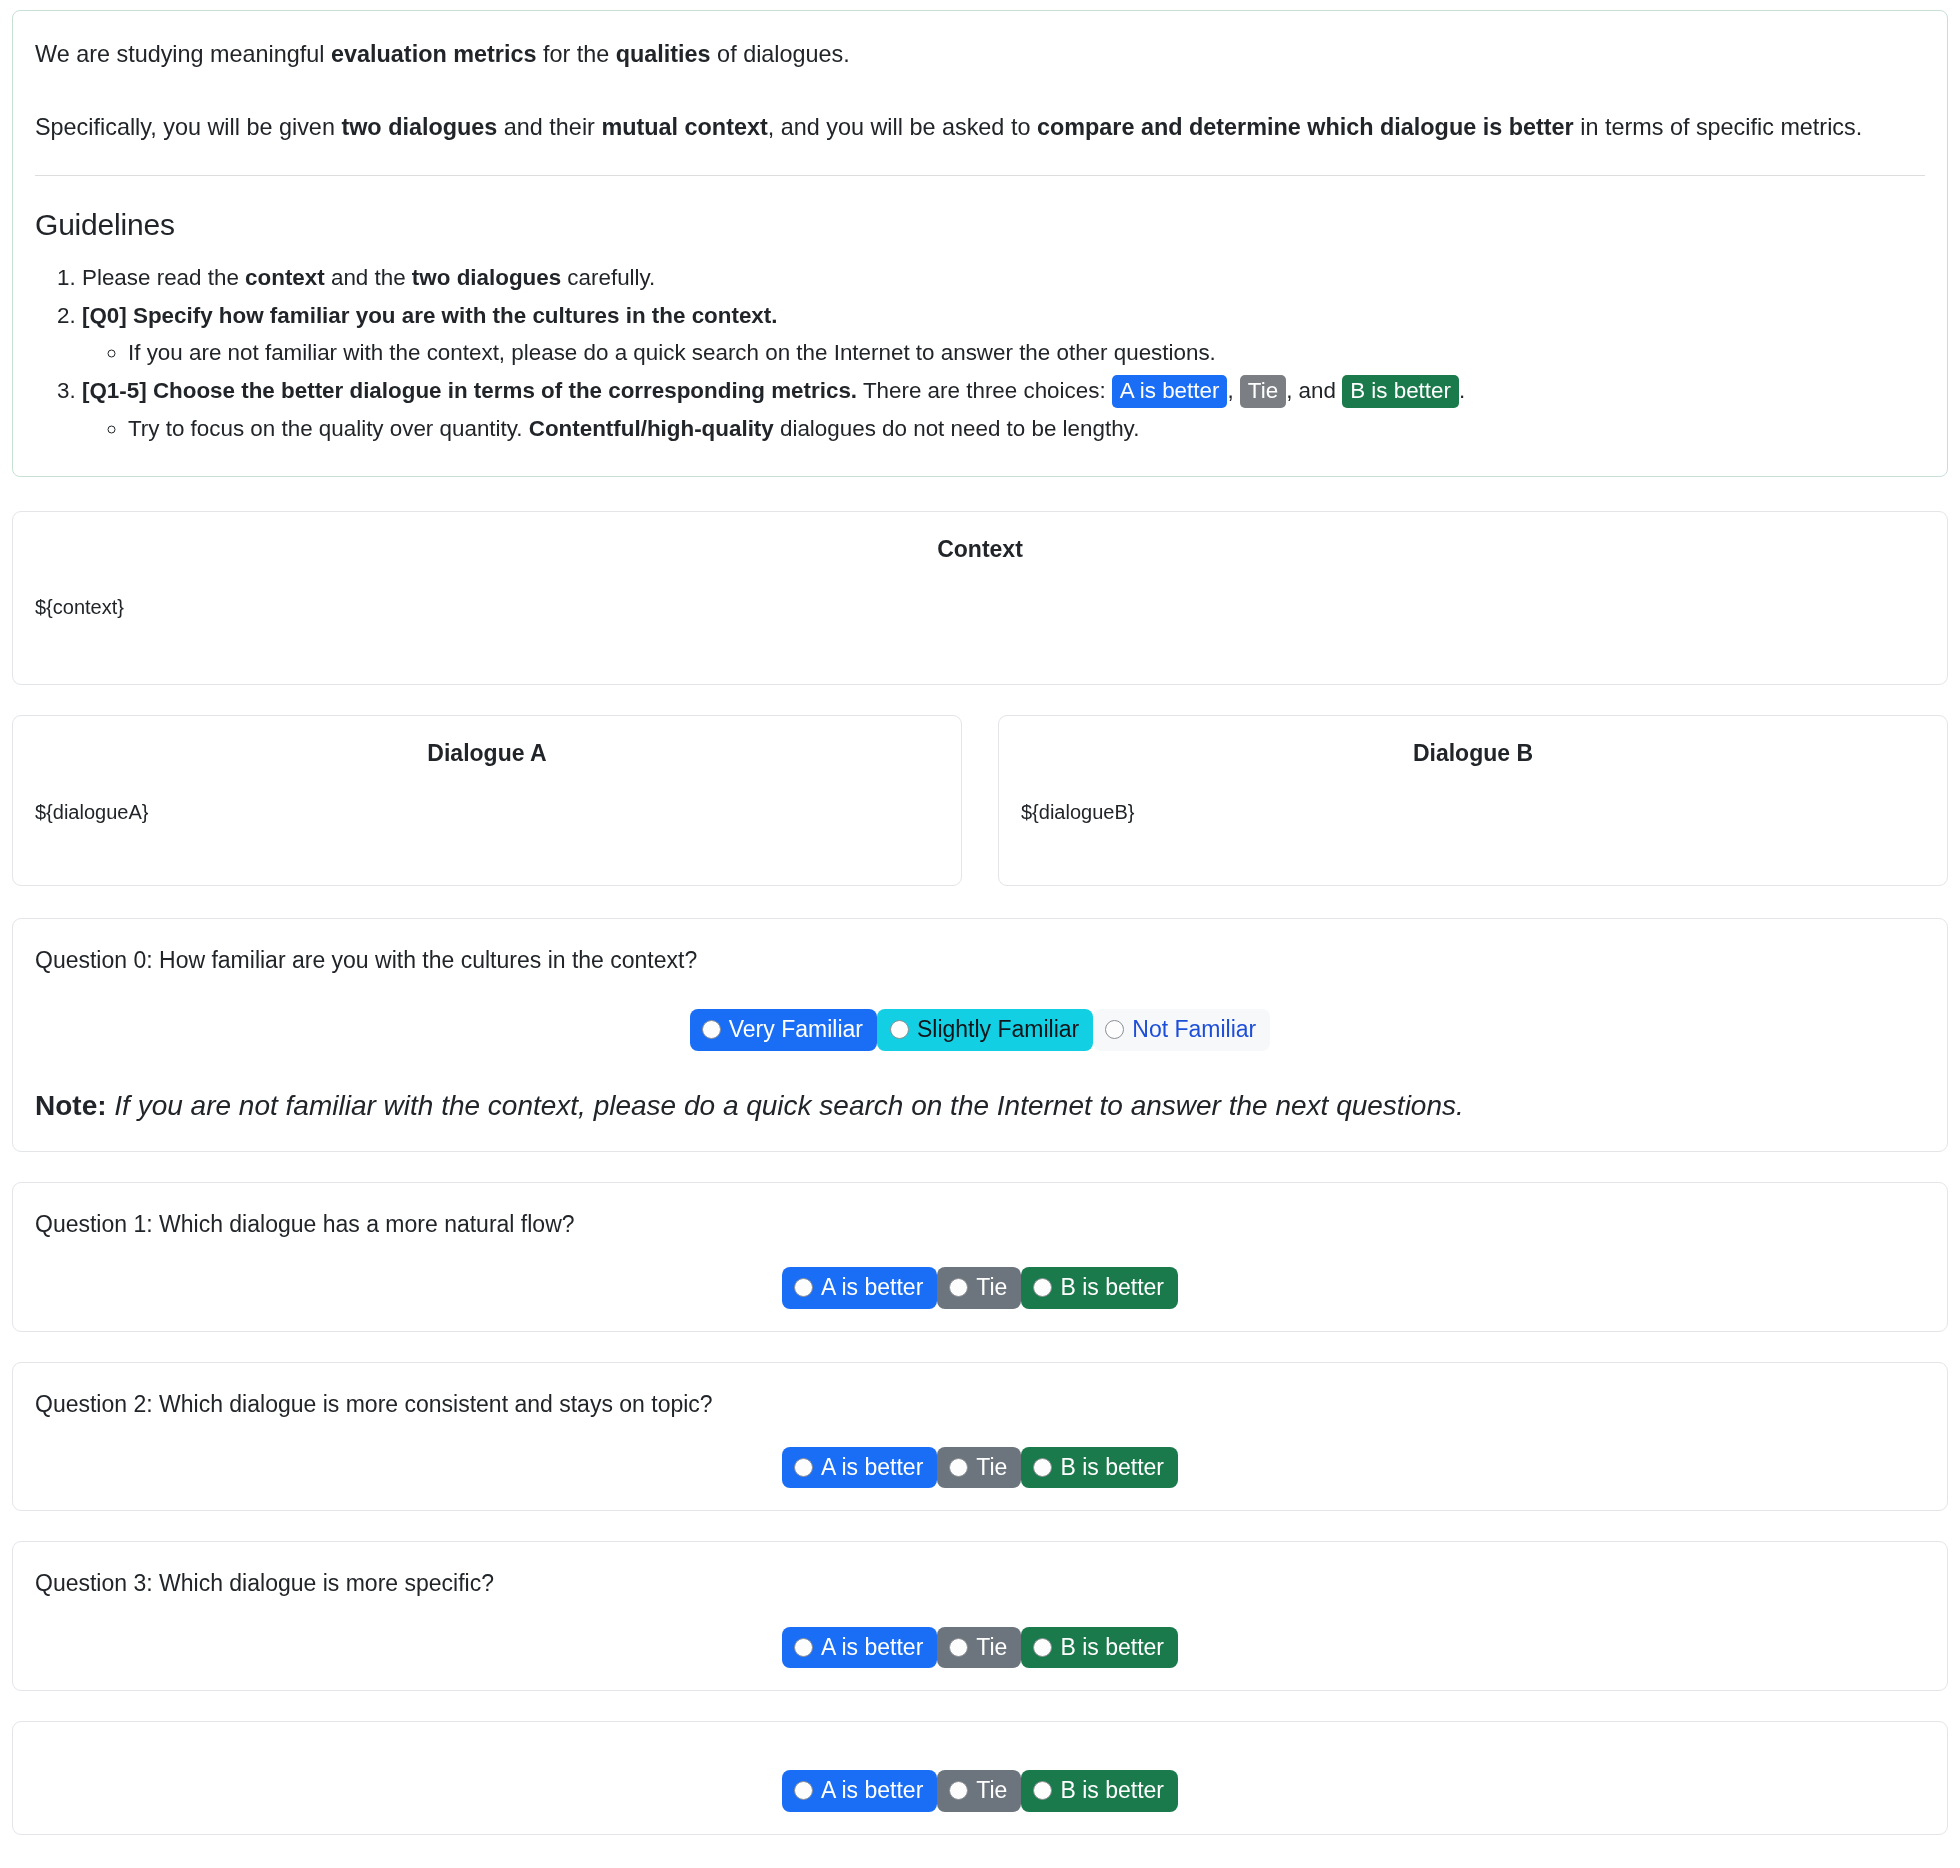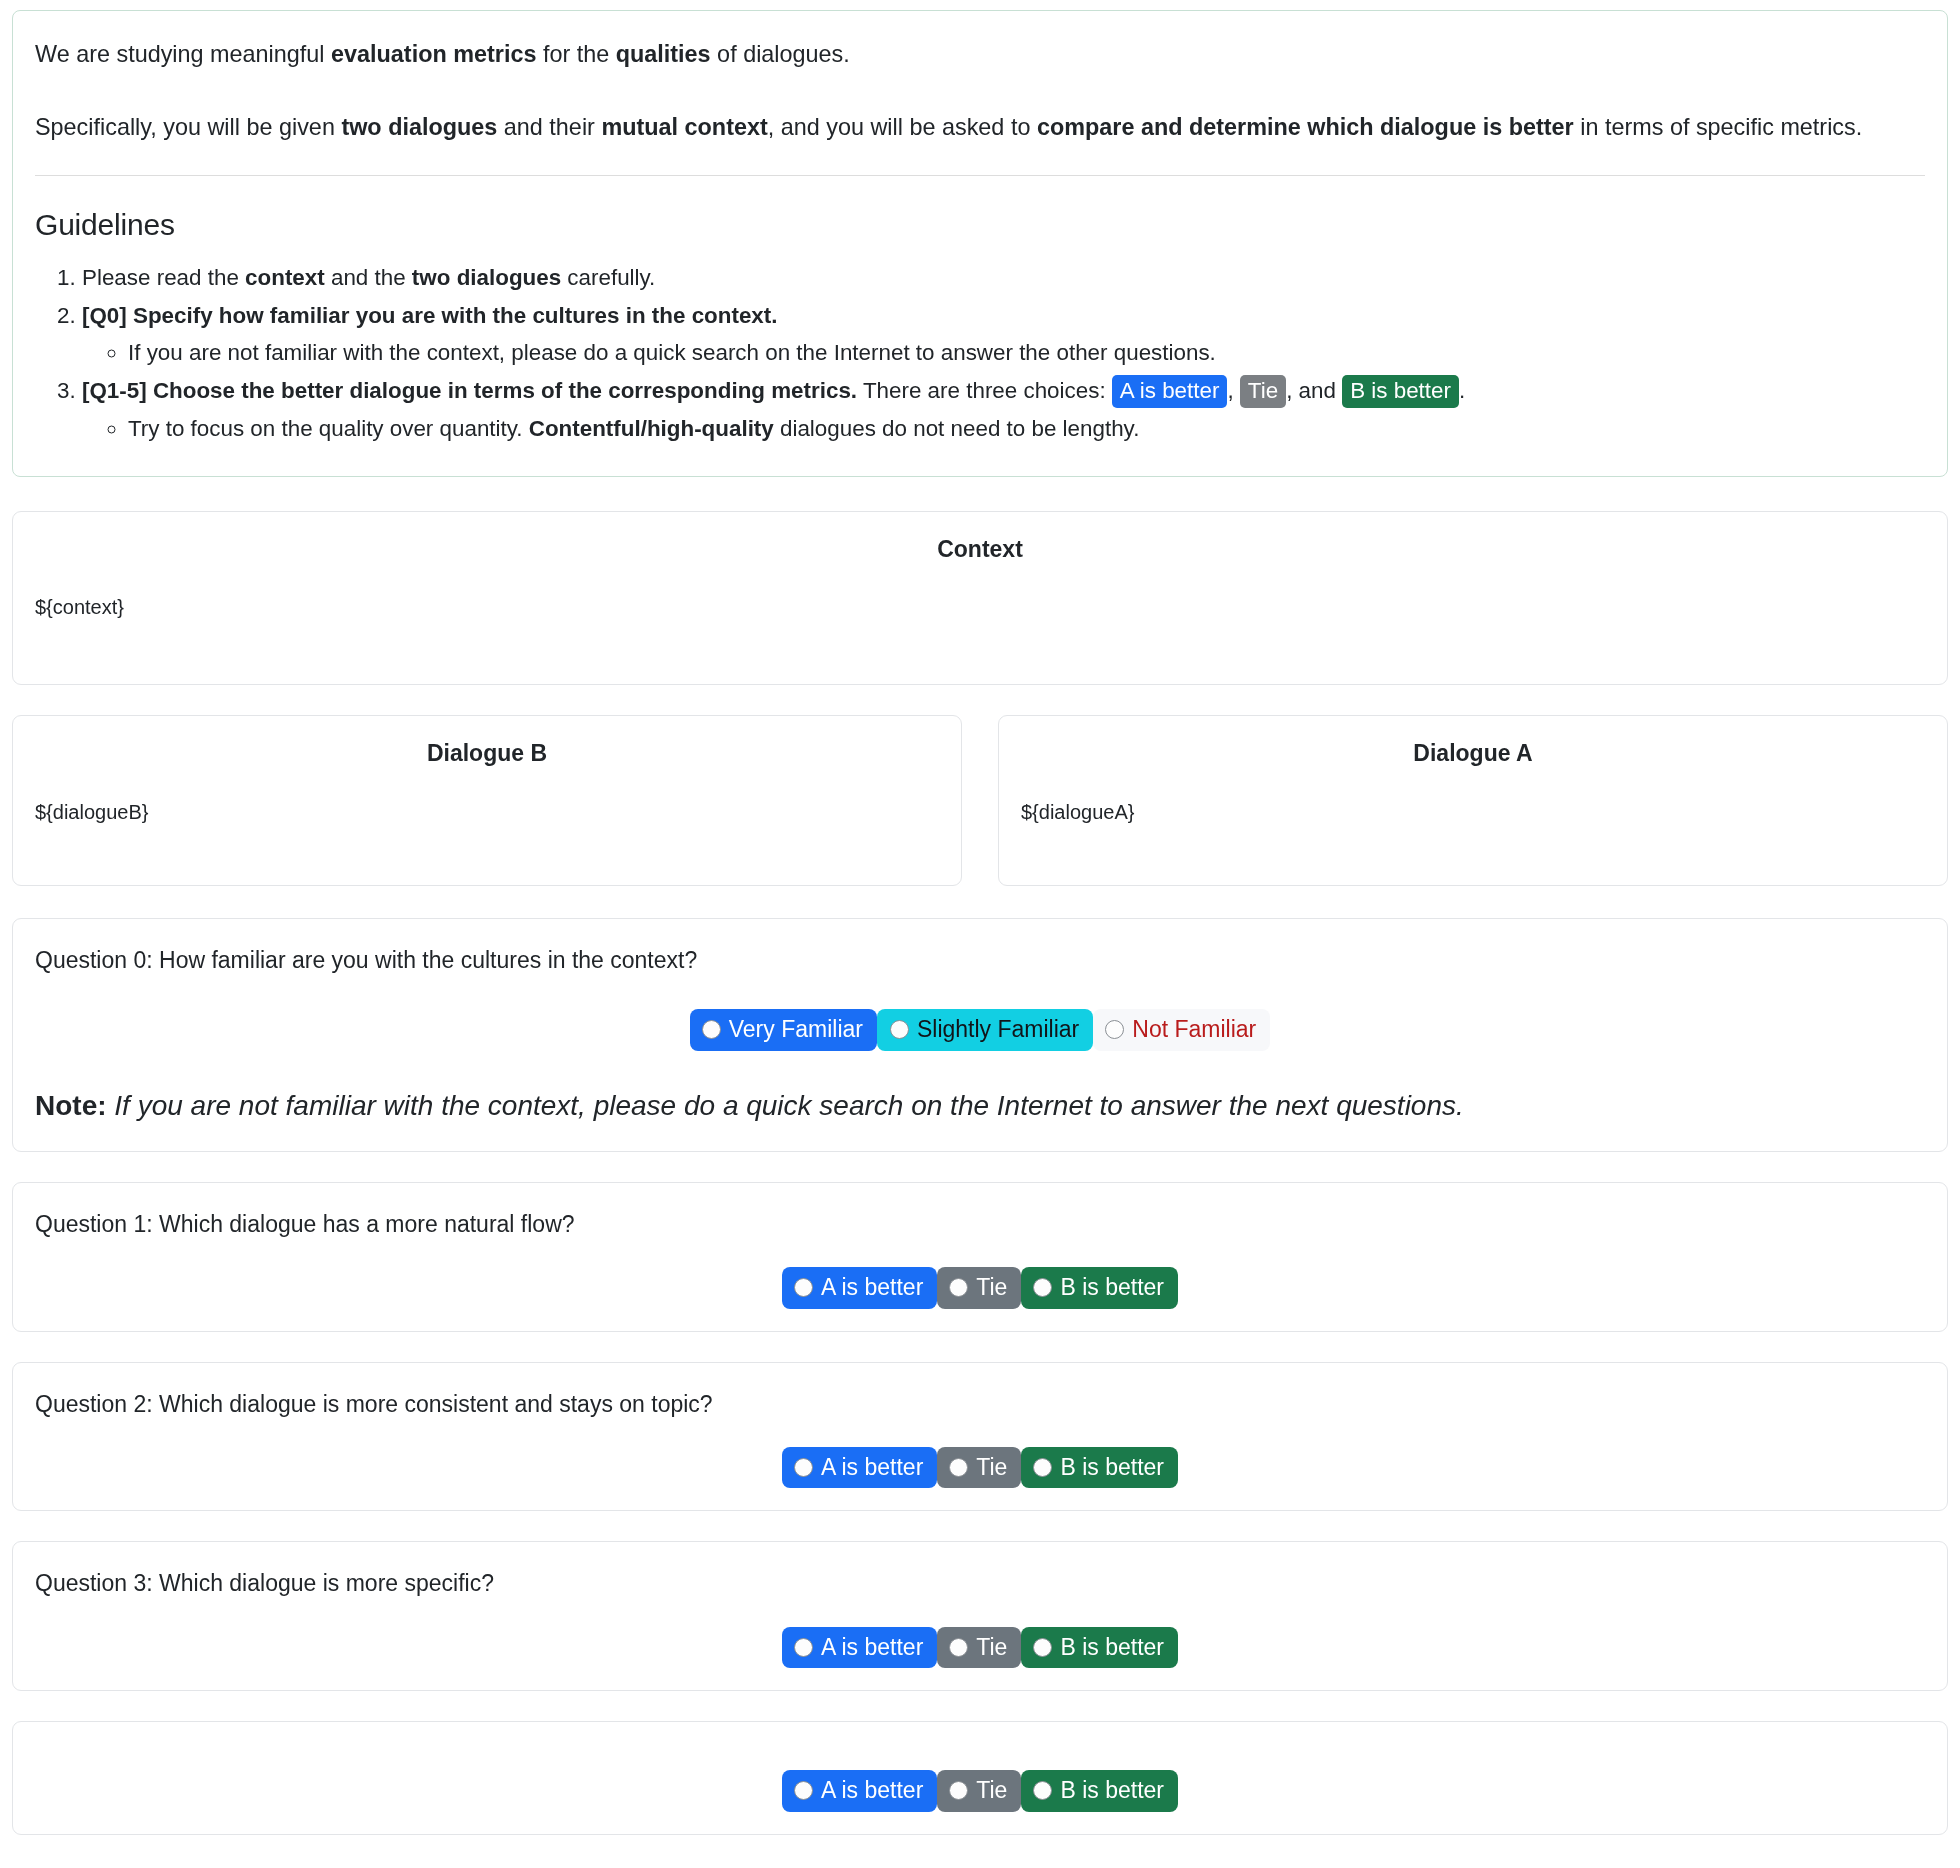--- a/index.html
+++ b/index.html
@@ -137,21 +137,21 @@
     border-radius: 50%;
     background: #fdfdfd;
     border: 1.5px solid #8a8f94;
     flex: 0 0 auto;
     display: inline-block;
   }
   .option.blue  { background: #1a6ef5; color: #ffffff; }
   .option.gray  { background: #6c757d; color: #ffffff; }
   .option.green { background: #1b7a4b; color: #ffffff; }
   .option.cyan  { background: #12cfe3; color: #111418; padding-left: 13px; }
-  .option.plain { background: #f7f8fa; color: #b91c1c; }
+  .option.plain { background: #f7f8fa; color: #1d4ed8; }
 
   .note {
     font-size: 28px;
     margin: 34px 0 2px 0;
   }
   .note b { font-weight: 700; }
   .note i { font-style: italic; }
 </style>
 </head>
 <body>
@@ -191,26 +191,26 @@
   </ol>
 </div>
 
 <div class="card context-card">
   <div class="card-heading">Context</div>
   <div class="card-body">${context}</div>
 </div>
 
 <div class="dialogue-row">
   <div class="card">
+    <div class="card-heading">Dialogue A</div>
+    <div class="card-body">${dialogueA}</div>
+  </div>
+  <div class="card">
     <div class="card-heading">Dialogue B</div>
     <div class="card-body">${dialogueB}</div>
-  </div>
-  <div class="card">
-    <div class="card-heading">Dialogue A</div>
-    <div class="card-body">${dialogueA}</div>
   </div>
 </div>
 
 <div class="card question-card">
   <p class="question-text">
     <b>Question 0:</b><span> How familiar are you with the cultures in the context?</span>
   </p>
   <div class="options-row q0-row">
     <label class="option blue">
       <span class="radio"></span>

